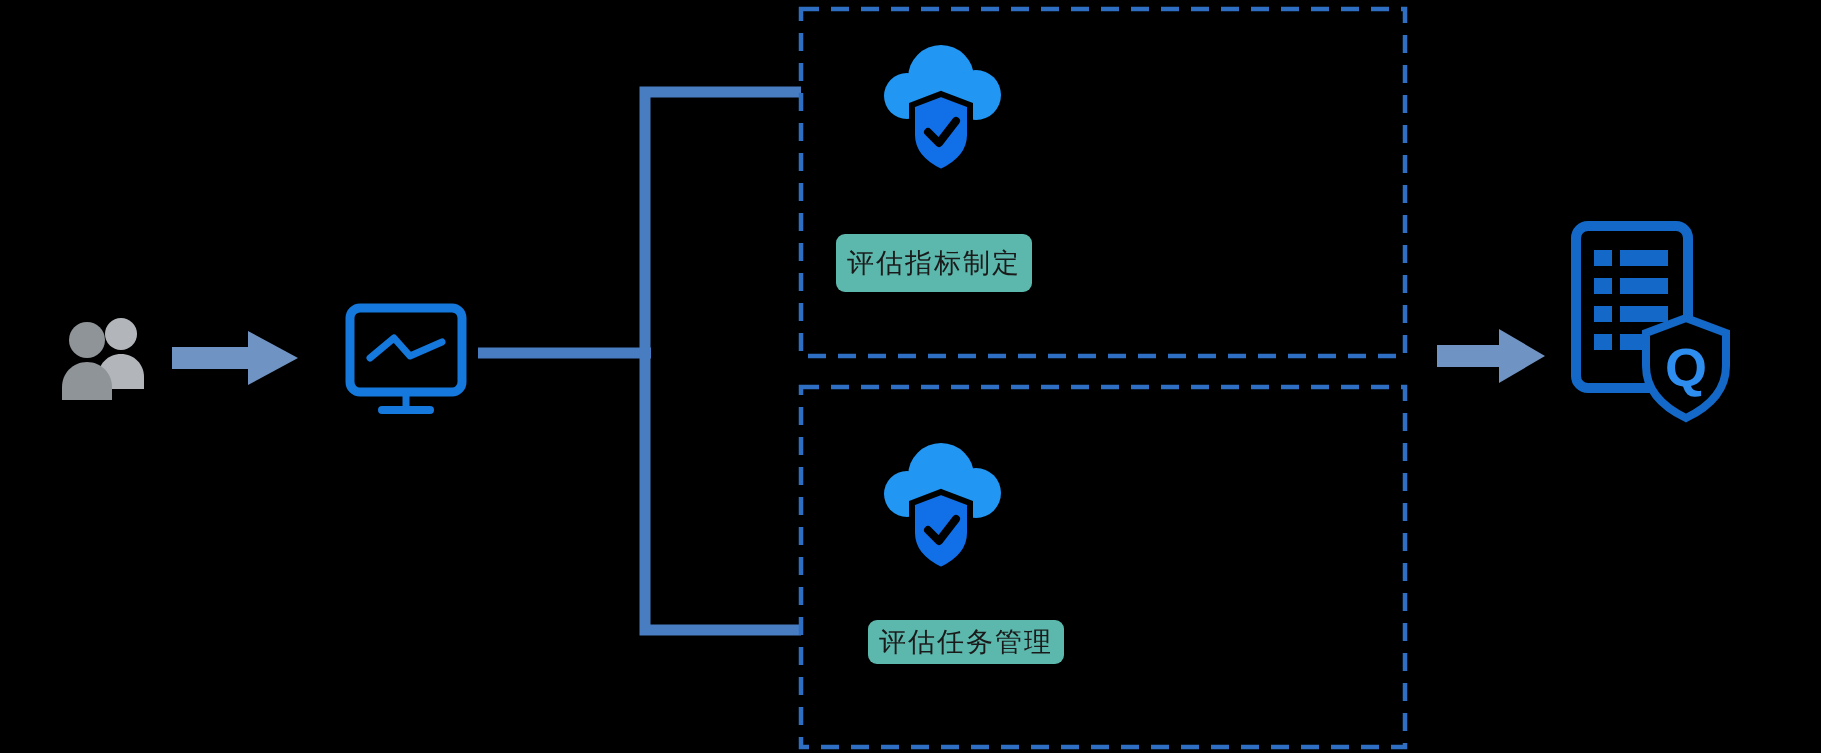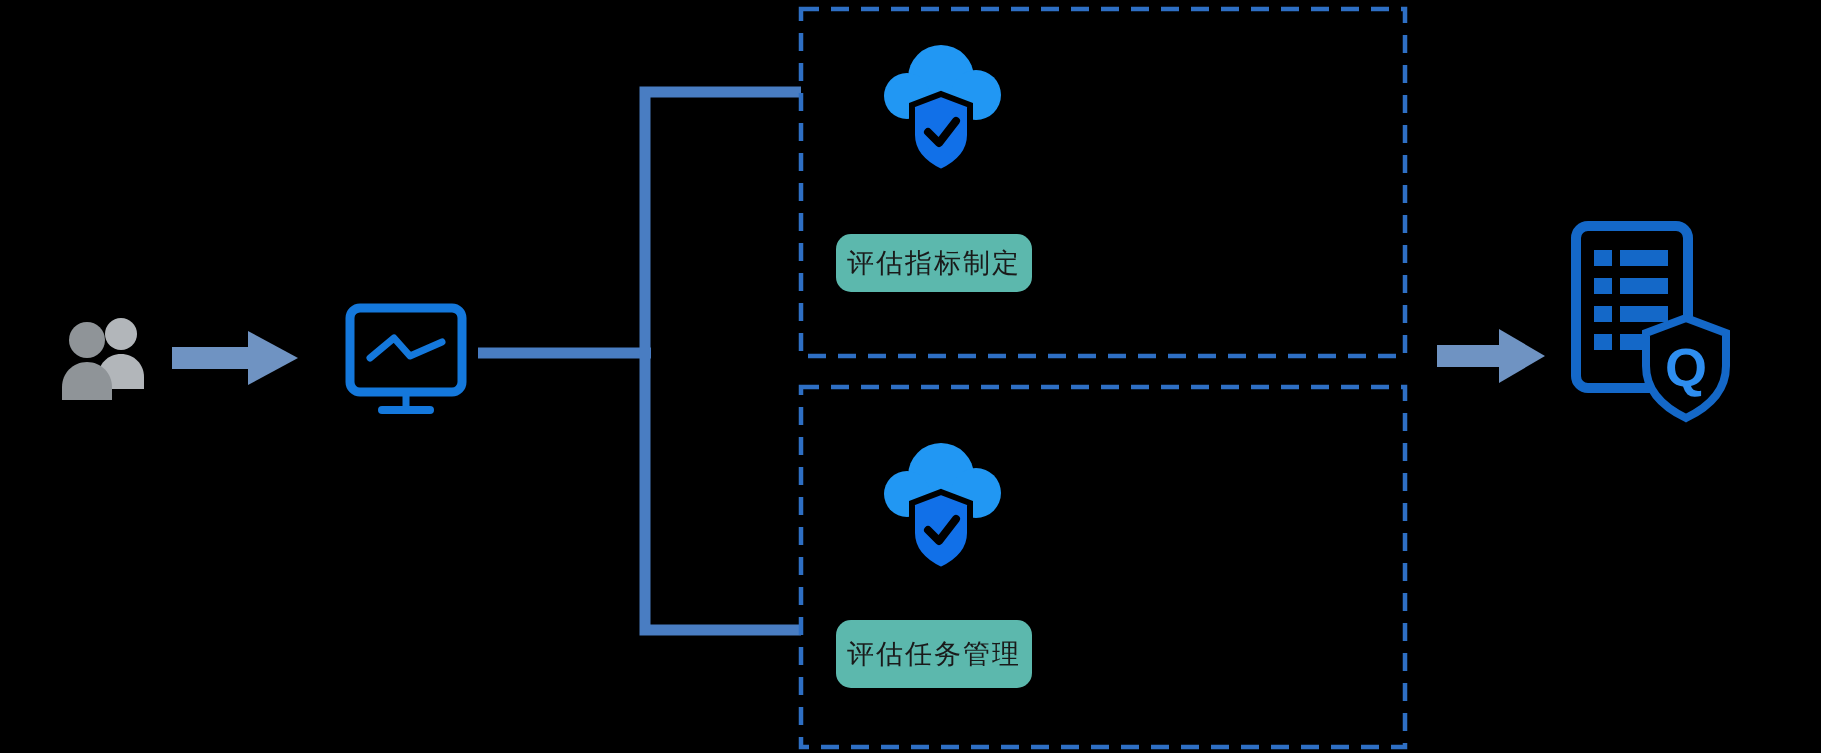--- a/index.html
+++ b/index.html
@@ -4,21 +4,21 @@
 <style>
   html,body{margin:0;padding:0;background:#000;}
   .canvas{
     position:relative;width:1821px;height:753px;background:#000000;overflow:hidden;
     font-family:"Liberation Sans","DejaVu Sans",sans-serif;
   }
   .abs{position:absolute;}
   svg{display:block;}
   .module-label{
     position:absolute;display:flex;align-items:center;justify-content:center;
-    background:#5cb8ad;border-radius:15px;color:#1a1a1a;
+    background:#5cb8ad;border-radius:9px;color:#1a1a1a;
     font-size:27px;letter-spacing:2px;white-space:nowrap;
   }
   .qtext{
     font-family:"Liberation Sans","DejaVu Sans",sans-serif;
     font-weight:bold;font-size:54px;
   }
 </style>
 </head>
 <body>
 
@@ -73,21 +73,21 @@
     <circle cx="105" cy="63" r="25" fill="#2197f3"></circle>
     <rect x="36" y="58" width="69" height="28" fill="#2197f3"></rect>
     <path d="M70 62 L99 73 V103 C99 121 87 132 70 140 C53 132 41 121 41 103 V73 Z" fill="#1170e8" stroke="#000000" stroke-width="6"></path>
     <path d="M57 100 L68 111 L85 89" fill="none" stroke="#000000" stroke-width="8" stroke-linecap="round" stroke-linejoin="round"></path>
   </svg>
 
   <div class="module-label" style="left:836px;top:234px;width:196px;height:58px">
     <span>评估指标制定</span>
   </div>
 
-  <div class="module-label" style="left:836px;top:620px;width:196px;height:68px">
+  <div class="module-label" style="left:868px;top:620px;width:196px;height:44px">
     <span>评估任务管理</span>
   </div>
 
   <svg class="abs" style="left:1570px;top:220px" width="165" height="215" viewBox="0 0 165 215">
     <rect x="6" y="6" width="112" height="162" rx="12" fill="#000000" stroke="#1468c8" stroke-width="10"></rect>
     <g fill="#1468c8">
       <rect x="24" y="30" width="18" height="16"></rect>
         <rect x="50" y="30" width="48" height="16"></rect>
       <rect x="24" y="58" width="18" height="16"></rect>
         <rect x="50" y="58" width="48" height="16"></rect>

